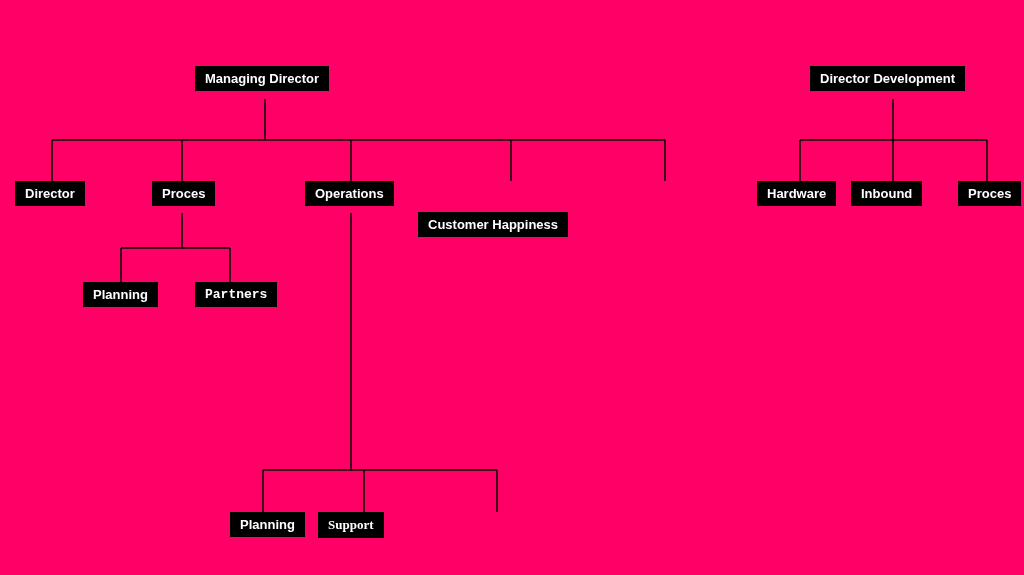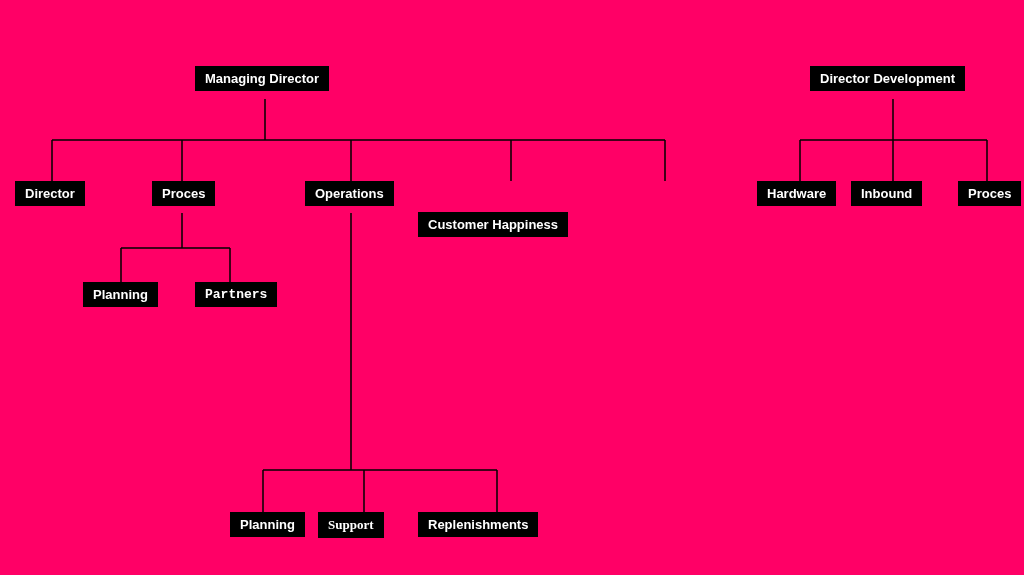--- a/index.html
+++ b/index.html
@@ -102,15 +102,14 @@
   <div class="node" style="left:958px; top:181px;">Proces</div>
 
   <div class="node" style="left:83px; top:282px;">Planning</div>
 
   <div class="node" style="left:195px; top:282px;font-family:Liberation Mono, monospace;">Partners</div>
 
   <div class="node" style="left:230px; top:512px;">Planning</div>
 
   <div class="node" style="left:318px; top:512px;font-family:Liberation Serif, serif;">Support</div>
 
-  <div class="node" style="left:418px; top:512px;">Replenishments</div>
 
 </div>
 
 </body></html>

